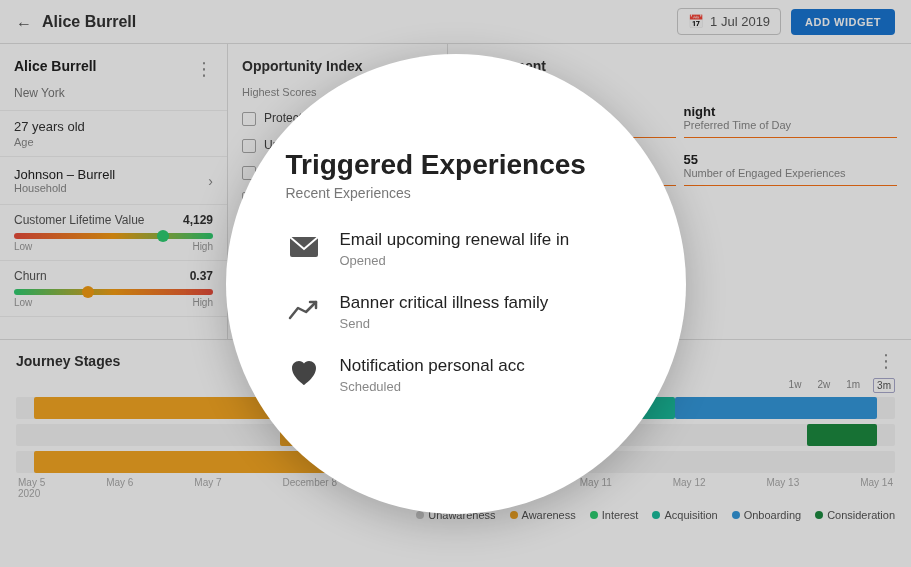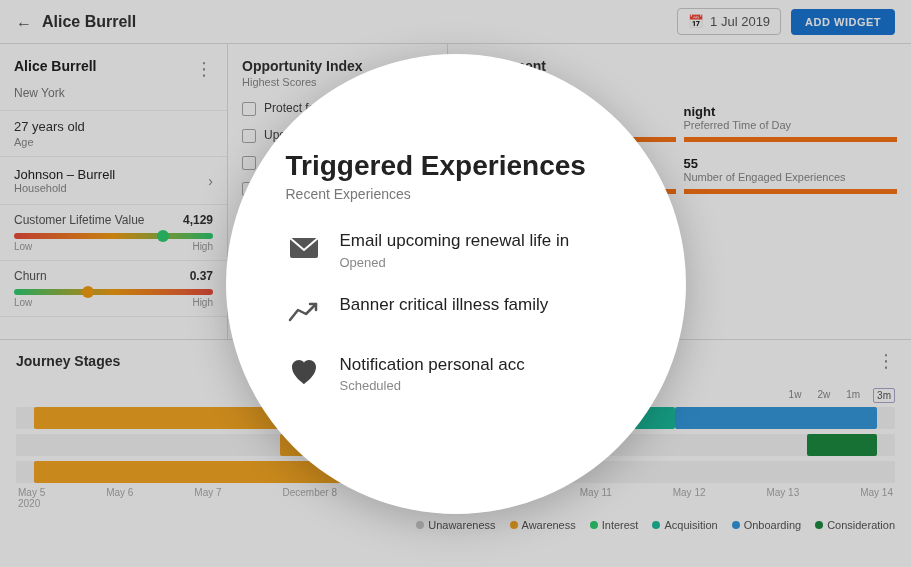--- a/index.html
+++ b/index.html
@@ -34,40 +34,40 @@
     .metric-row { padding: 8px 14px 4px; border-bottom: 1px solid #f0f0f0; }
     .metric-header { display: flex; justify-content: space-between; align-items: center; }
     .metric-name { font-size: 12px; color: #555; }
     .metric-value { font-size: 12px; color: #333; font-weight: 600; }
     .metric-bar-bg { height: 6px; border-radius: 3px; margin: 6px 0 2px; position: relative; }
     .metric-bar-dot { width: 12px; height: 12px; border-radius: 50%; position: absolute; top: -3px; }
     .metric-labels { display: flex; justify-content: space-between; font-size: 10px; color: #999; margin-bottom: 4px; }
 
     
     .mid-panel { width: 220px; min-width: 220px; background: #fff; border-right: 1px solid #e0e0e0; padding: 14px; overflow-y: auto; }
-    .section-title { font-size: 14px; font-weight: 600; color: #333; margin-bottom: 2px; }
+    .section-title { font-size: 14px; font-weight: 600; color: #333; margin-bottom: 12px; }
     .section-subtitle { font-size: 11px; color: #888; margin-bottom: 12px; }
     .opp-item { display: flex; align-items: flex-start; gap: 8px; margin-bottom: 10px; }
     .opp-check { width: 14px; height: 14px; border: 1.5px solid #aaa; border-radius: 2px; flex-shrink: 0; margin-top: 2px; cursor: pointer; }
     .opp-text { font-size: 12px; color: #444; line-height: 1.4; }
     .view-all-btn { border: 1px solid #1976d2; color: #1976d2; background: #fff; padding: 6px 14px; font-size: 12px; border-radius: 4px; cursor: pointer; margin-top: 8px; }
 
     
     .right-panel { flex: 1; background: #fff; padding: 14px; overflow-y: auto; }
     .right-title { font-size: 14px; font-weight: 600; color: #333; margin-bottom: 2px; }
     .right-subtitle { font-size: 11px; color: #888; margin-bottom: 10px; }
     .engagement-grid { display: grid; grid-template-columns: 1fr 1fr; gap: 8px; }
-    .eng-item { padding: 6px 0; border-bottom: 5px solid #f97316; }
+    .eng-item { padding: 6px 0; border-bottom: 1px solid #f97316; }
     .eng-value { font-size: 13px; font-weight: 600; color: #222; }
     .eng-label { font-size: 11px; color: #888; }
     .view-all-right { border: 1px solid #1976d2; color: #1976d2; background: #fff; padding: 6px 14px; font-size: 12px; border-radius: 4px; cursor: pointer; margin-top: 8px; }
 
     
     .bottom-panel { position: absolute; left: 0; right: 0; bottom: 0; height: 228px; background: #fff; border-top: 1px solid #e0e0e0; padding: 10px 16px 0; }
-    .bottom-header { display: flex; justify-content: space-between; align-items: center; margin-bottom: 16px; }
+    .bottom-header { display: flex; justify-content: space-between; align-items: center; margin-bottom: 6px; }
     .bottom-title { font-size: 14px; font-weight: 600; color: #333; }
     .bottom-more { color: #888; font-size: 18px; cursor: pointer; }
 
     .chart-area { position: relative; width: 100%; }
     .time-labels-top { display: flex; justify-content: flex-end; gap: 10px; margin-bottom: 4px; font-size: 10px; color: #888; }
     .time-label-btn { font-size: 10px; color: #888; cursor: pointer; padding: 1px 3px; border-radius: 2px; }
     .time-label-btn.active { border: 1px solid #aac; color: #555; }
 
     .gantt-row { display: flex; align-items: center; height: 22px; margin-bottom: 4px; position: relative; }
     .gantt-bg { position: absolute; left: 0; right: 0; top: 0; bottom: 0; background: #f5f5f5; border-radius: 2px; }
@@ -313,20 +313,21 @@
 
       <div class="modal-item">
         <div class="modal-icon">
           <svg width="32" height="32" viewBox="0 0 32 32" fill="none">
             <polyline points="2,24 10,14 18,18 28,8" stroke="#555" stroke-width="2.5" fill="none" stroke-linecap="round" stroke-linejoin="round"></polyline>
             <polyline points="22,8 28,8 28,14" stroke="#555" stroke-width="2.5" fill="none" stroke-linecap="round" stroke-linejoin="round"></polyline>
           </svg>
         </div>
         <div class="modal-item-content">
           <div class="modal-item-title">Banner critical illness family</div>
+          <div class="modal-item-status">Send</div>
         </div>
       </div>
 
       <div class="modal-item">
         <div class="modal-icon">
           <svg width="32" height="32" viewBox="0 0 32 32" fill="none">
             <path d="M16 28C16 28 4 20 4 11C4 7.13 7.13 4 11 4C13.14 4 15.06 5.02 16 6.62C16.94 5.02 18.86 4 21 4C24.87 4 28 7.13 28 11C28 20 16 28 16 28Z" fill="#444"></path>
           </svg>
         </div>
         <div class="modal-item-content">

